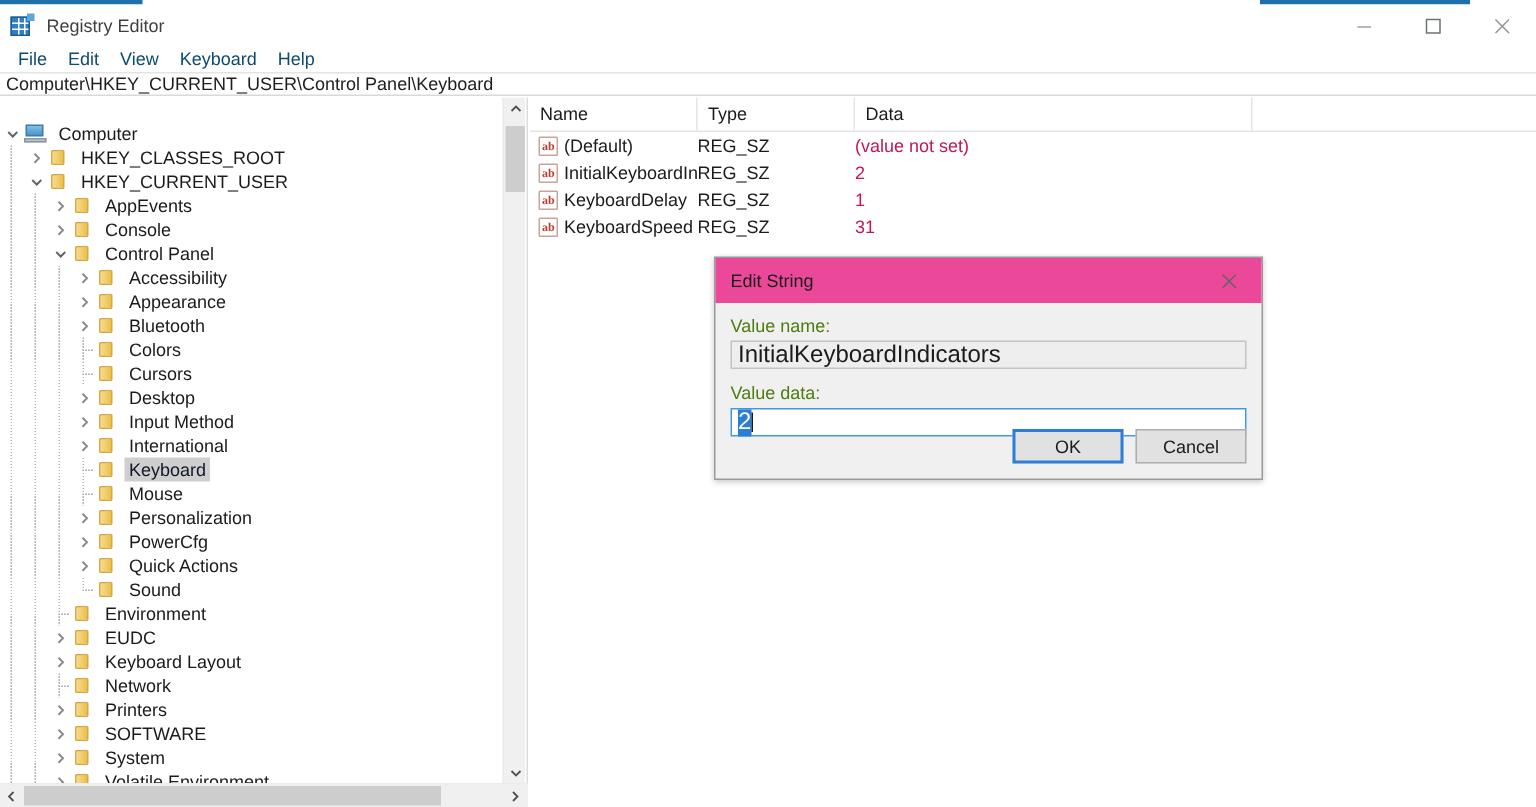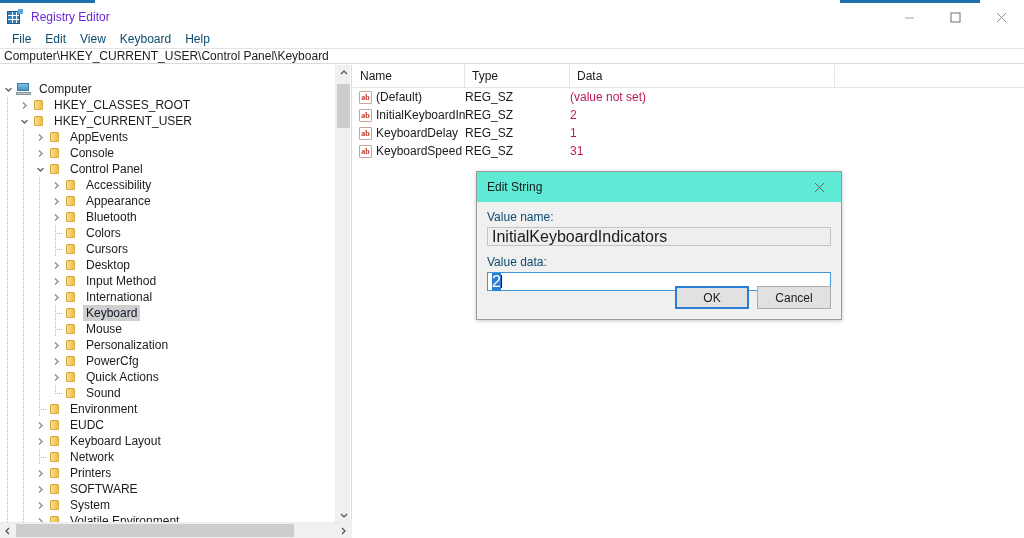--- a/index.html
+++ b/index.html
@@ -53,21 +53,21 @@
     left: 4px; top: 0; width: 1px; height: 100%;
     background: #ffffff;
     box-shadow: 4px 0 0 0 #ffffff;
   }
   .app-icon .corner {
     position: absolute; right: 0; top: 0;
     width: 5px; height: 5px; background: #5aa7dd;
   }
   .title-text {
     margin-left: 8px;
-    font-size: 12px; color: #6d28d9;
+    font-size: 12px; color: #404040;
     white-space: nowrap;
   }
   .win-controls {
     margin-left: auto; display: flex; height: 28px;
   }
   .win-btn {
     width: 46px; height: 28px;
     display: flex; align-items: center; justify-content: center;
     color: #6d7276;
   }
@@ -296,34 +296,34 @@
   .dialog {
     position: absolute; left: 476px; top: 171px;
     width: 366px; height: 149px;
     background: #f0f0f0;
     border: 1px solid #9a9a9a;
     box-sizing: border-box;
     box-shadow: 0 1px 4px rgba(0,0,0,0.22);
   }
   .dlg-title {
     height: 30px; display: flex; align-items: center;
-    background: #5eead4;
+    background: #ec4899;
   }
   .dlg-title-text {
     font-size: 12px; color: #1b1b1b;
     padding-left: 10px;
   }
   .dlg-close {
     margin-left: auto; width: 44px; height: 29px;
     display: flex; align-items: center; justify-content: center;
     color: #5e6367;
   }
   .dlg-body { padding: 8px 10px 0 10px; }
   .dlg-label {
-    font-size: 12px; color: #0c4a6e;
+    font-size: 12px; color: #4d7c0f;
     margin-bottom: 3px;
   }
   .dlg-input {
     height: 19px; box-sizing: border-box;
     width: 100%;
     font-size: 16px; color: #1b1b1b;
     display: flex; align-items: center;
     padding-left: 4px;
   }
   .dlg-input.readonly {

